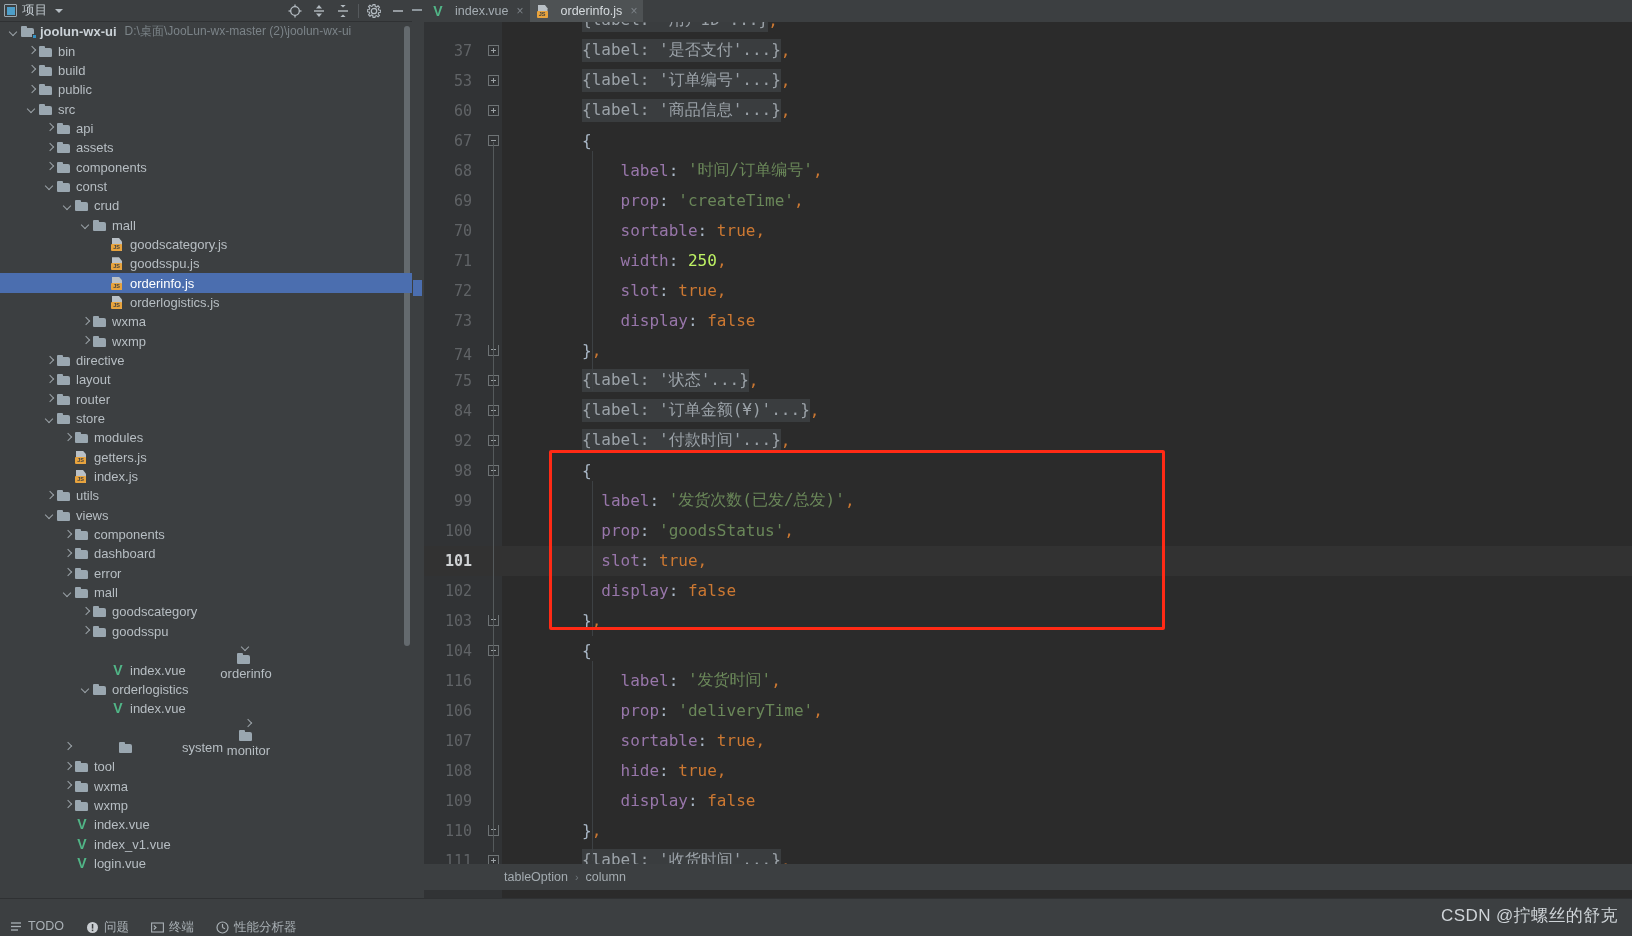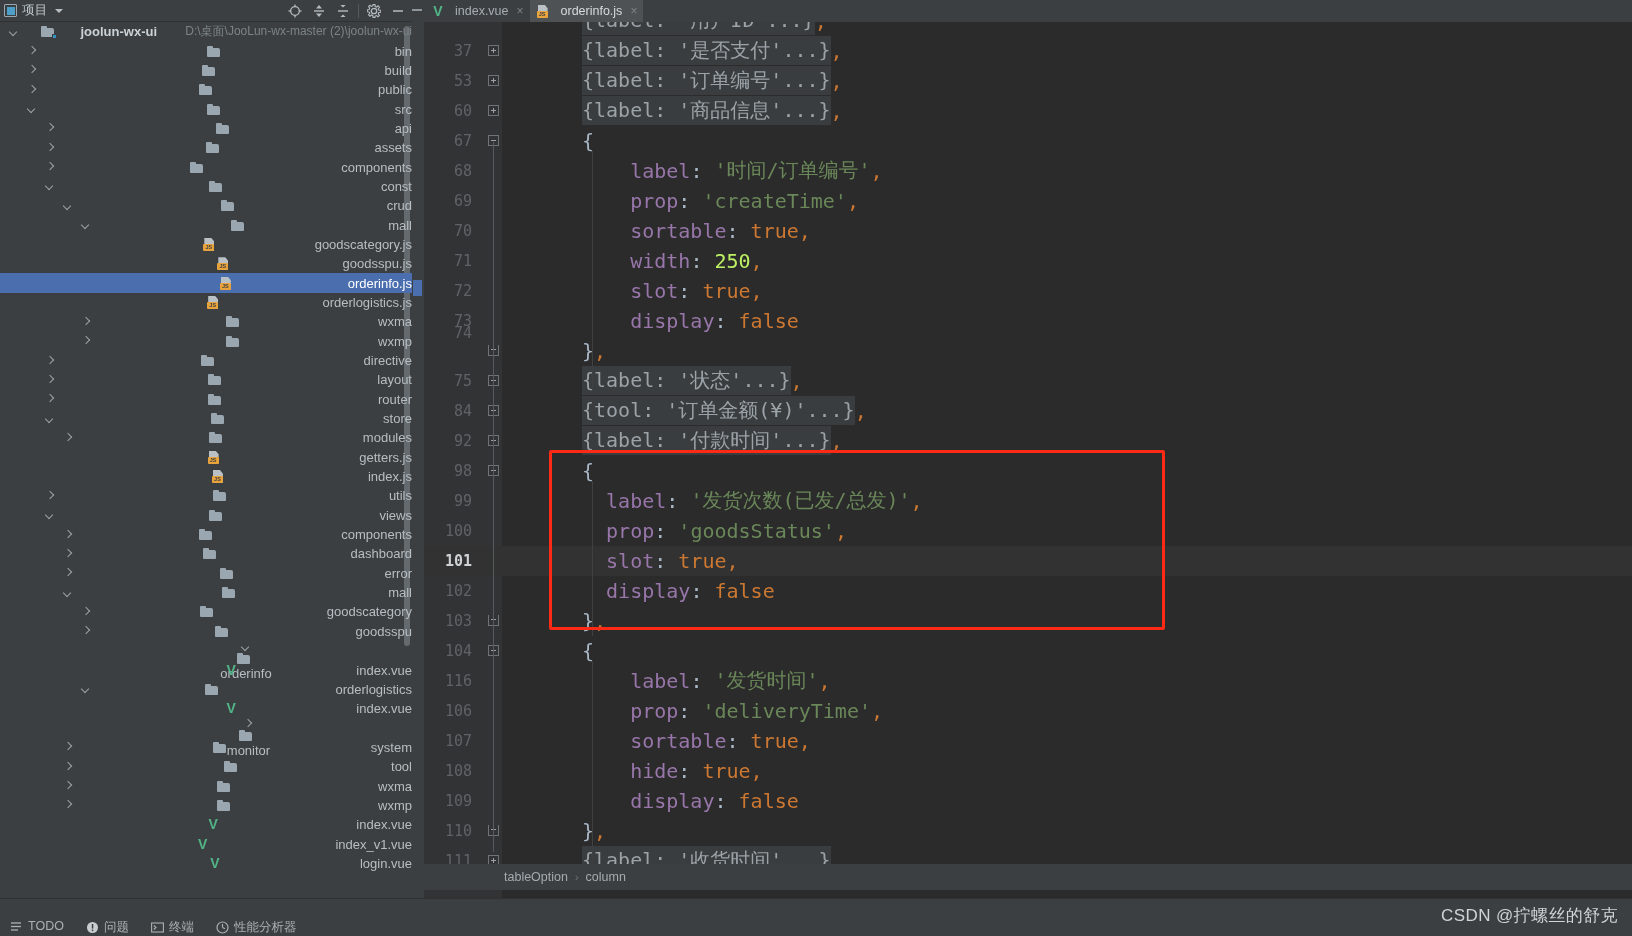--- a/index.html
+++ b/index.html
@@ -48,21 +48,20 @@
     flex:1 1 auto;
     overflow:hidden;
     position:relative;
     padding-top:0px;
     background:#3c3f41;
   }
   .row{
     height:19.35px; display:flex; align-items:center;
     font-size:13px; color:#b7bec3; white-space:nowrap;
     position:relative;
-    justify-content:space-between;
   }
   .row.sel{ background:#4b6eaf; color:#ffffff; }
   .row .arrow{
     width:11px;height:11px;flex:0 0 11px;position:relative;margin-right:2px;
   }
   .row .arrow.closed:after{
     content:""; position:absolute; left:3px; top:1.5px;
     width:5px;height:5px; border-right:1.4px solid #9aa2a8; border-top:1.4px solid #9aa2a8;
     transform:rotate(45deg);
   }
@@ -176,21 +175,21 @@
   }
   .fold-mark.plus:before, .fold-mark.minus:before{
     content:""; position:absolute; left:2px; top:4px; width:5px;height:1px; background:#9aa0a3;
   }
   .fold-mark.plus:after{
     content:""; position:absolute; left:4px; top:2px; width:1px;height:5px; background:#9aa0a3;
   }
   .code{
     position:absolute; left:90px; top:0; right:0; bottom:0;
     font-family:"DejaVu Sans Mono","Liberation Mono",monospace;
-    font-size:20px;
+    font-size:16px;
   }
   .cl{
     position:absolute; left:0; width:100%; height:29.8px;
     display:flex; align-items:center; white-space:pre;
     padding-left:80px;
   }
   .cl.cur{ background:#323232; }
   .cl .seg{ }
   .folded{
     background:#3a3d3f; color:#9ba2a8; padding:1px 0;
@@ -554,21 +553,21 @@
           <div class="gline" style="top: 14px;">37</div>
           <div class="gline" style="top: 44px;">53</div>
           <div class="gline" style="top: 74px;">60</div>
           <div class="gline" style="top: 104px;">67</div>
           <div class="gline" style="top: 134px;">68</div>
           <div class="gline" style="top: 164px;">69</div>
           <div class="gline" style="top: 194px;">70</div>
           <div class="gline" style="top: 224px;">71</div>
           <div class="gline" style="top: 254px;">72</div>
           <div class="gline" style="top: 284px;">73</div>
-          <div class="gline" style="top: 296px;">74</div>
+          <div class="gline" style="top: 318px;">74</div>
           <div class="gline" style="top: 344px;">75</div>
           <div class="gline" style="top: 374px;">84</div>
           <div class="gline" style="top: 404px;">92</div>
           <div class="gline" style="top: 434px;">98</div>
           <div class="gline" style="top: 464px;">99</div>
           <div class="gline" style="top: 494px;">100</div>
           <div class="gline cur" style="top: 524px;">101</div>
           <div class="gline" style="top: 554px;">102</div>
           <div class="gline" style="top: 584px;">103</div>
           <div class="gline" style="top: 614px;">104</div>
@@ -605,21 +604,21 @@
           <div class="cl" style="top: 74px;"><span class="seg folded">{label: '商品信息'...}</span><span class="seg kcomma">,</span></div>
           <div class="cl" style="top: 104px;"><span class="seg kbrace">{</span></div>
           <div class="cl" style="top: 134px;"><span class="seg kprop">    label</span><span class="seg kpunc">: </span><span class="seg kstr">'时间/订单编号'</span><span class="seg kcomma">,</span></div>
           <div class="cl" style="top: 164px;"><span class="seg kprop">    prop</span><span class="seg kpunc">: </span><span class="seg kstr">'createTime'</span><span class="seg kcomma">,</span></div>
           <div class="cl" style="top: 194px;"><span class="seg kprop">    sortable</span><span class="seg kpunc">: </span><span class="seg kbool">true</span><span class="seg kcomma">,</span></div>
           <div class="cl" style="top: 224px;"><span class="seg kprop">    width</span><span class="seg kpunc">: </span><span class="seg knum">250</span><span class="seg kcomma">,</span></div>
           <div class="cl" style="top: 254px;"><span class="seg kprop">    slot</span><span class="seg kpunc">: </span><span class="seg kbool">true</span><span class="seg kcomma">,</span></div>
           <div class="cl" style="top: 284px;"><span class="seg kprop">    display</span><span class="seg kpunc">: </span><span class="seg kbool">false</span></div>
           <div class="cl" style="top: 314px;"><span class="seg kbrace">}</span><span class="seg kcomma">,</span></div>
           <div class="cl" style="top: 344px;"><span class="seg folded">{label: '状态'...}</span><span class="seg kcomma">,</span></div>
-          <div class="cl" style="top: 374px;"><span class="seg folded">{tool: '订单金额(¥)'...}</span><span class="seg kcomma">,</span></div>
+          <div class="cl" style="top: 374px;"><span class="seg folded">{label: '订单金额(¥)'...}</span><span class="seg kcomma">,</span></div>
           <div class="cl" style="top: 404px;"><span class="seg folded">{label: '付款时间'...}</span><span class="seg kcomma">,</span></div>
           <div class="cl" style="top: 434px;"><span class="seg kbrace">{</span></div>
           <div class="cl" style="top: 464px;"><span class="seg kprop">  label</span><span class="seg kpunc">: </span><span class="seg kstr">'发货次数(已发/总发)'</span><span class="seg kcomma">,</span></div>
           <div class="cl" style="top: 494px;"><span class="seg kprop">  prop</span><span class="seg kpunc">: </span><span class="seg kstr">'goodsStatus'</span><span class="seg kcomma">,</span></div>
           <div class="cl cur" style="top: 524px;"><span class="seg kprop">  slot</span><span class="seg kpunc">: </span><span class="seg kbool">true</span><span class="seg kcomma">,</span></div>
           <div class="cl" style="top: 554px;"><span class="seg kprop">  display</span><span class="seg kpunc">: </span><span class="seg kbool">false</span></div>
           <div class="cl" style="top: 584px;"><span class="seg kbrace">}</span><span class="seg kcomma">,</span></div>
           <div class="cl" style="top: 614px;"><span class="seg kbrace">{</span></div>
           <div class="cl" style="top: 644px;"><span class="seg kprop">    label</span><span class="seg kpunc">: </span><span class="seg kstr">'发货时间'</span><span class="seg kcomma">,</span></div>
           <div class="cl" style="top: 674px;"><span class="seg kprop">    prop</span><span class="seg kpunc">: </span><span class="seg kstr">'deliveryTime'</span><span class="seg kcomma">,</span></div>

